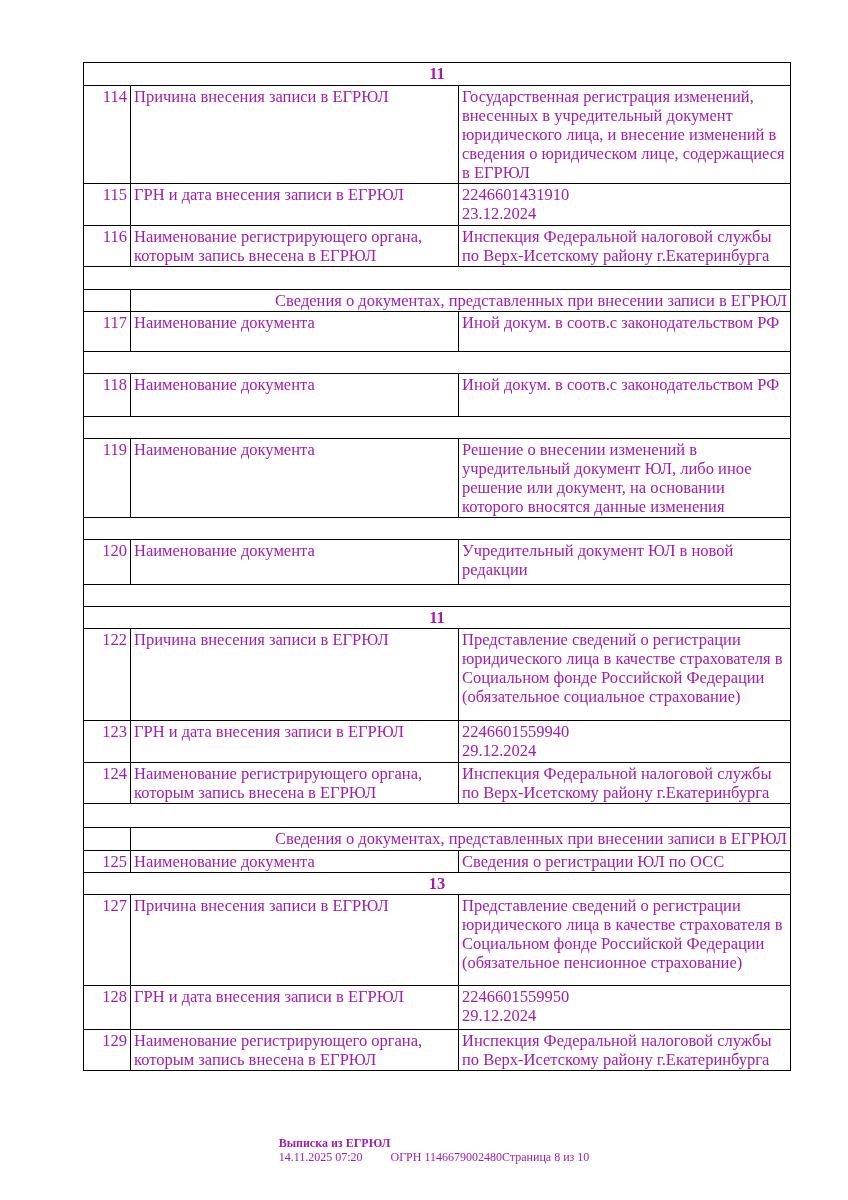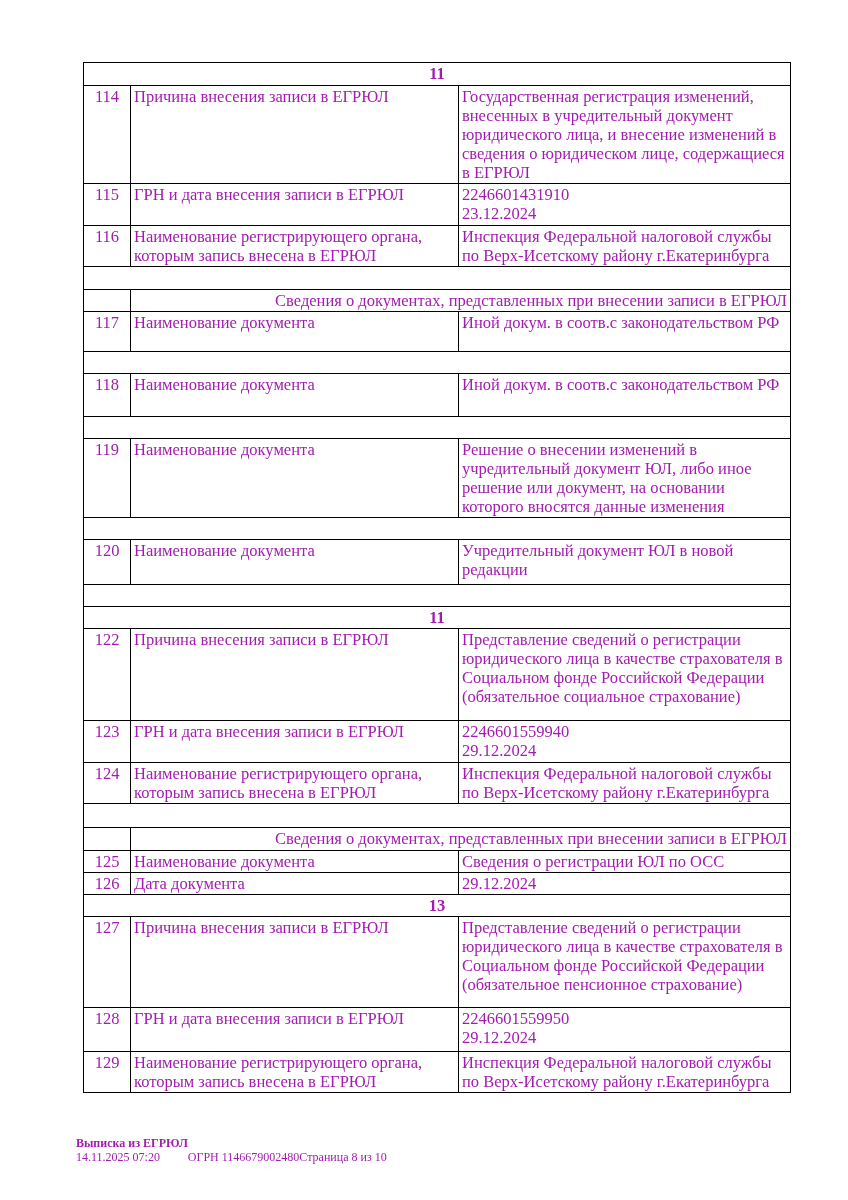--- a/index.html
+++ b/index.html
@@ -26,21 +26,21 @@
     font-size: 16.5px;
     line-height: 19px;
   }
   table.registry-table td {
     border: 1px solid #000000;
     vertical-align: top;
     padding: 1px 3px 1px 3px;
     overflow: hidden;
   }
   td.num-cell {
-    text-align: center;
+    text-align: right;
     padding-left: 1px;
     padding-right: 1px;
   }
   td.section-cell {
     text-align: center;
     font-weight: bold;
     vertical-align: middle;
     padding: 0 3px;
   }
   td.subheader-cell {
@@ -52,21 +52,21 @@
   }
   tr.spacer-row td {
     padding: 0;
   }
   .footer {
     position: absolute;
     left: 76px;
     right: 56px;
     top: 1136px;
     display: flex;
-    justify-content: flex-start;
+    justify-content: center;
     align-items: flex-start;
     font-size: 12px;
     line-height: 14px;
   }
   .footer-left .footer-title {
     font-weight: bold;
   }
   .footer-center, .footer-right {
     padding-top: 14px;
   }
@@ -166,25 +166,20 @@
         <tr style="height: 23px;">
           <td class="num-cell"></td>
           <td class="subheader-cell" colspan="2">Сведения о документах, представленных при внесении записи в ЕГРЮЛ</td>
         </tr>
         <tr style="height: 21px;">
           <td class="num-cell">125</td>
           <td class="label-cell">Наименование документа</td>
           <td class="value-cell">Сведения о регистрации ЮЛ по ОСС</td>
         </tr>
         <tr style="height: 22px;">
-          <td class="num-cell">126</td>
-          <td class="label-cell">Дата документа</td>
-          <td class="value-cell">29.12.2024</td>
-        </tr>
-        <tr style="height: 22px;">
           <td class="section-cell" colspan="3">13</td>
         </tr>
         <tr style="height: 91px;">
           <td class="num-cell">127</td>
           <td class="label-cell">Причина внесения записи в ЕГРЮЛ</td>
           <td class="value-cell">Представление сведений о регистрации юридического лица в качестве страхователя в Социальном фонде Российской Федерации (обязательное пенсионное страхование)</td>
         </tr>
         <tr style="height: 44px;">
           <td class="num-cell">128</td>
           <td class="label-cell">ГРН и дата внесения записи в ЕГРЮЛ</td>

